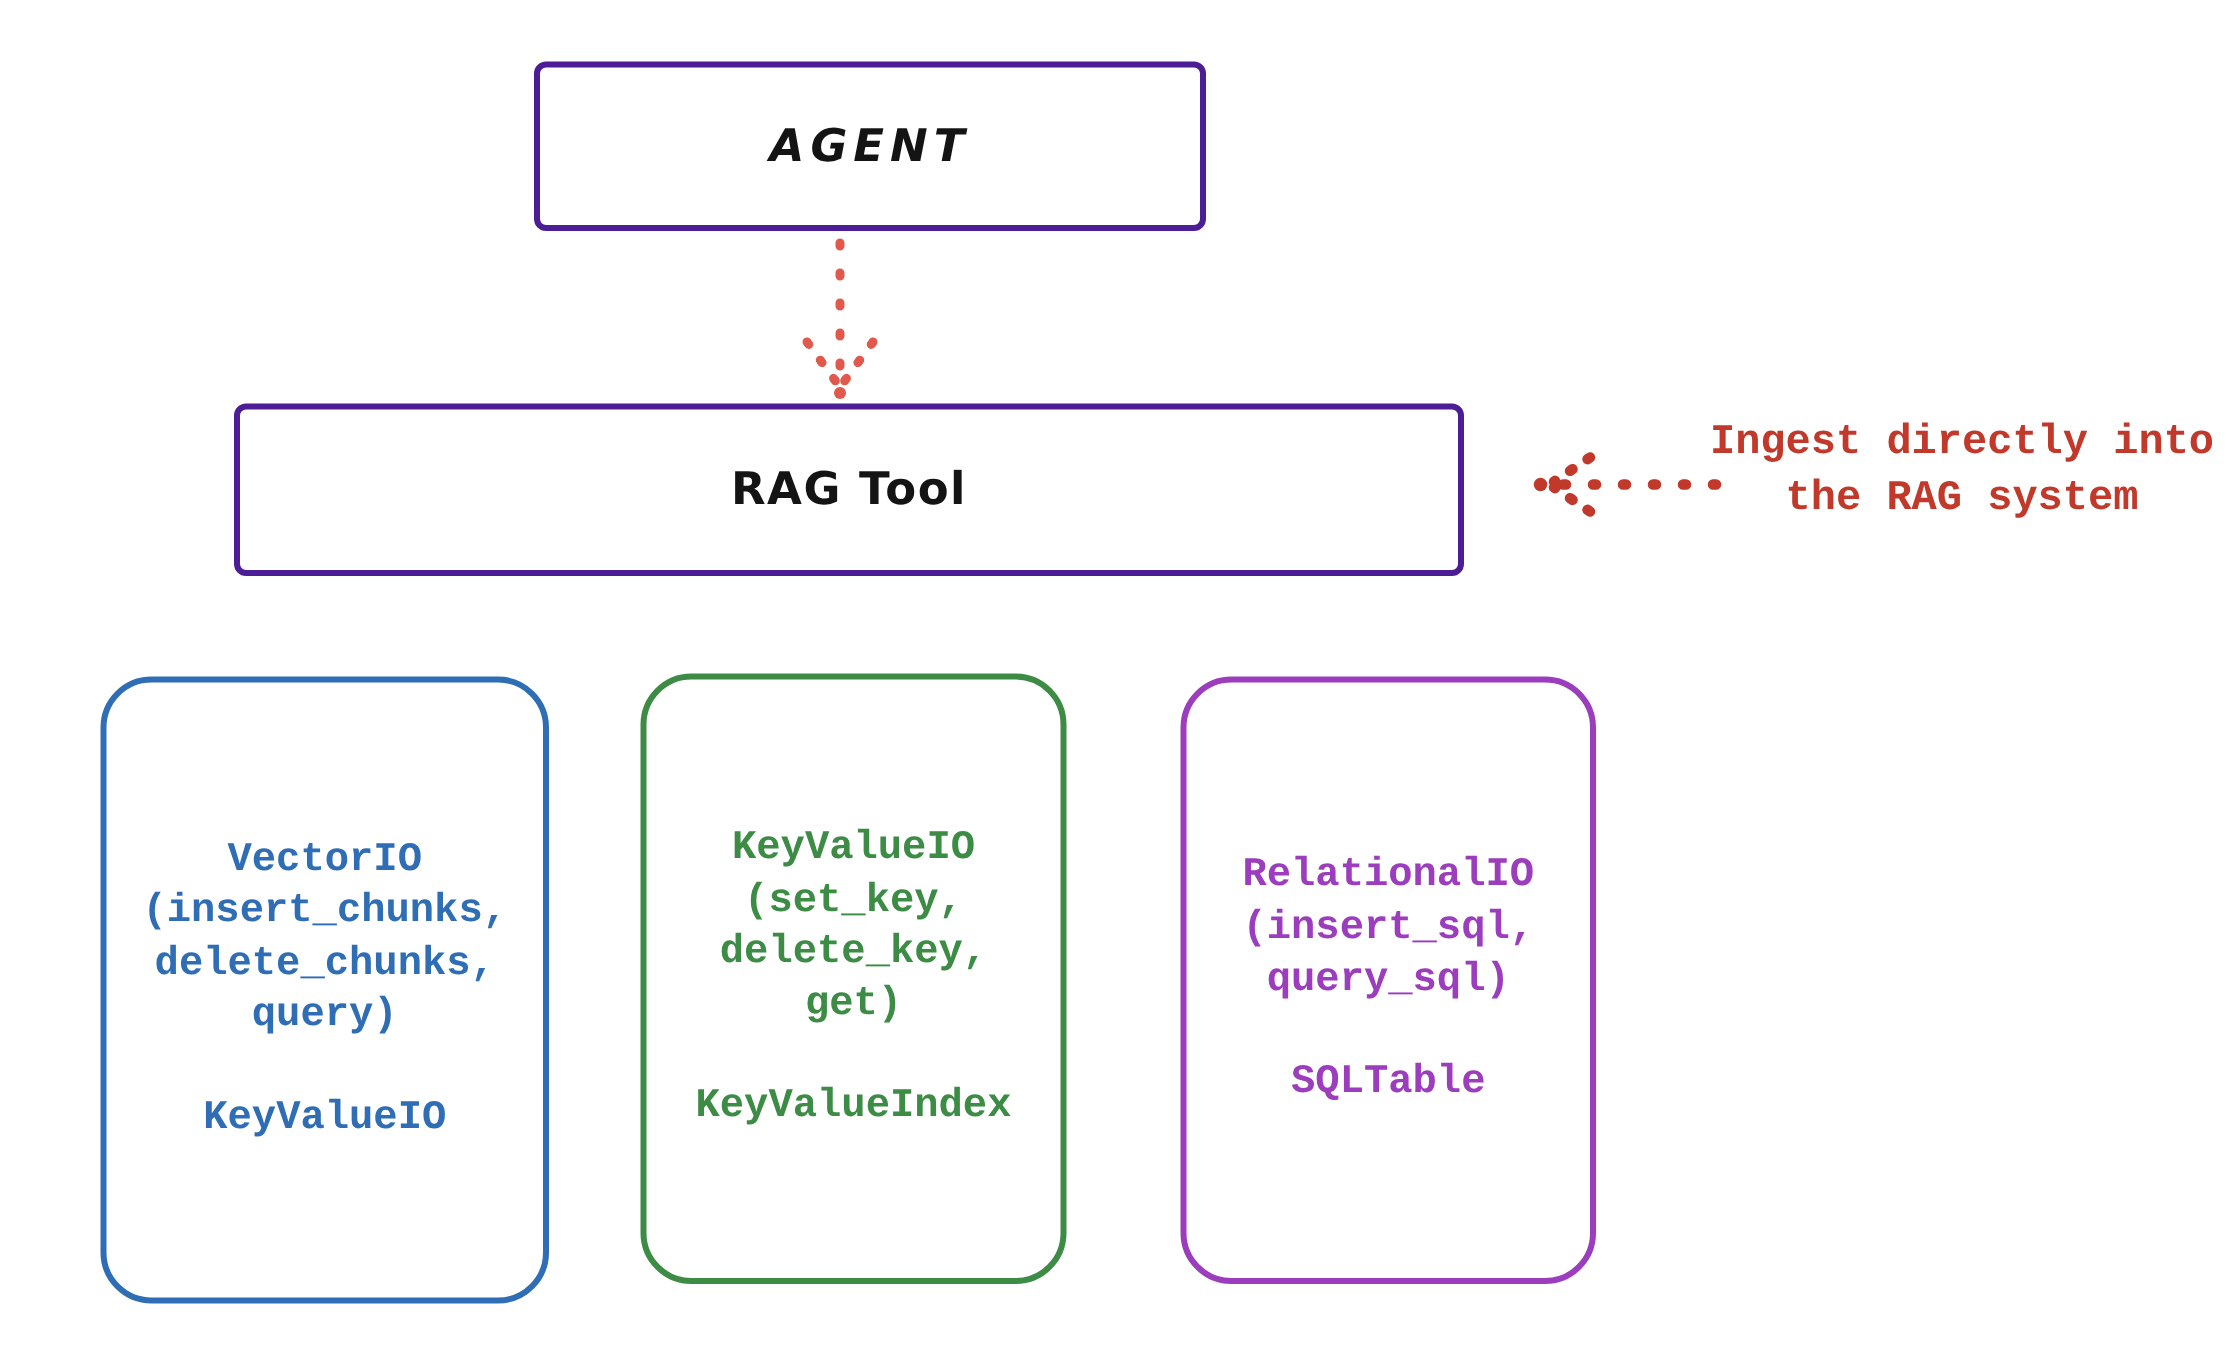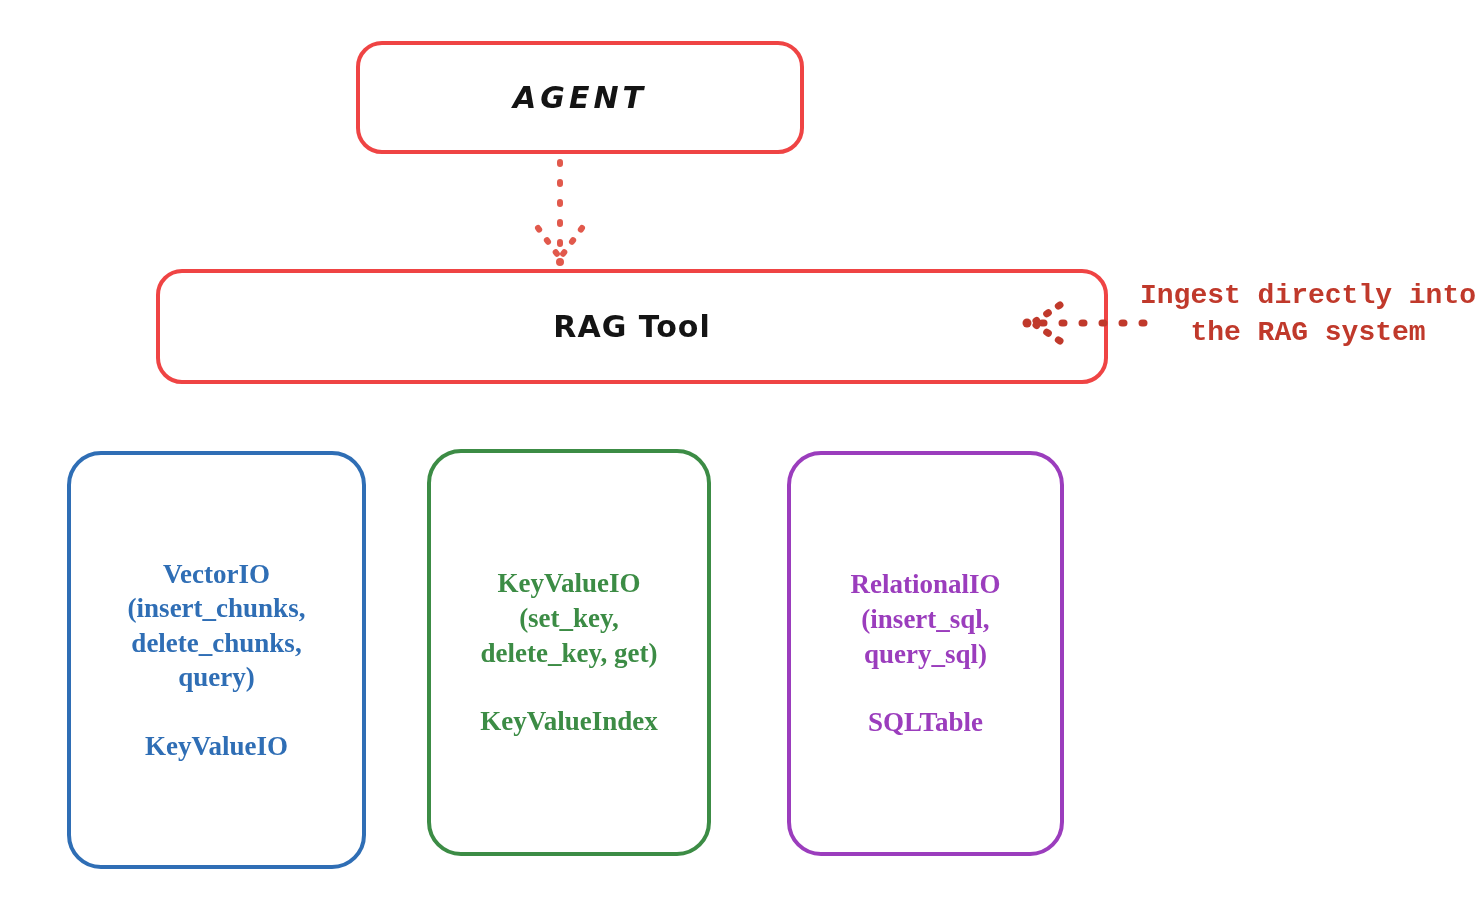--- a/index.html
+++ b/index.html
@@ -23,47 +23,47 @@
     box-sizing: border-box;
     background: #ffffff;
     display: flex;
     align-items: center;
     justify-content: center;
     text-align: center;
   }
 
   
   .box-black {
-    border: 4px solid #ef4444;
-    border-radius: 26px;
+    border: 4px solid #4c1d95;
+    border-radius: 8px;
   }
   .box-black .node-label {
     font-family: "DejaVu Sans", sans-serif;
     font-style: italic;
     font-weight: 700;
     color: #141414;
     letter-spacing: 1.5px;
   }
 
   #agent-box { left: 356px; top: 41px; width: 448px; height: 113px; }
   #agent-box .node-label { font-size: 30px; letter-spacing: 4px; }
 
-  #ragtool-box { left: 156px; top: 269px; width: 952px; height: 115px; }
+  #ragtool-box { left: 156px; top: 269px; width: 820px; height: 115px; }
   #ragtool-box .node-label { font-size: 30px; font-style: normal; letter-spacing: 1px; }
 
   
   .box-store {
     border-width: 4px;
     border-style: solid;
     border-radius: 34px;
     flex-direction: column;
     padding: 0 10px;
   }
   .store-text {
-    font-family: Liberation Serif, serif;
+    font-family: Liberation Mono, monospace;
     font-weight: 600;
     line-height: 1.28;
     white-space: pre-line;
   }
   .store-sig { font-size: 27px; }
   .store-idx { font-size: 27px; margin-top: 34px; }
 
   #vectorio-box {
     left: 67px; top: 451px; width: 299px; height: 418px;
     border-color: #2f6eb5;

